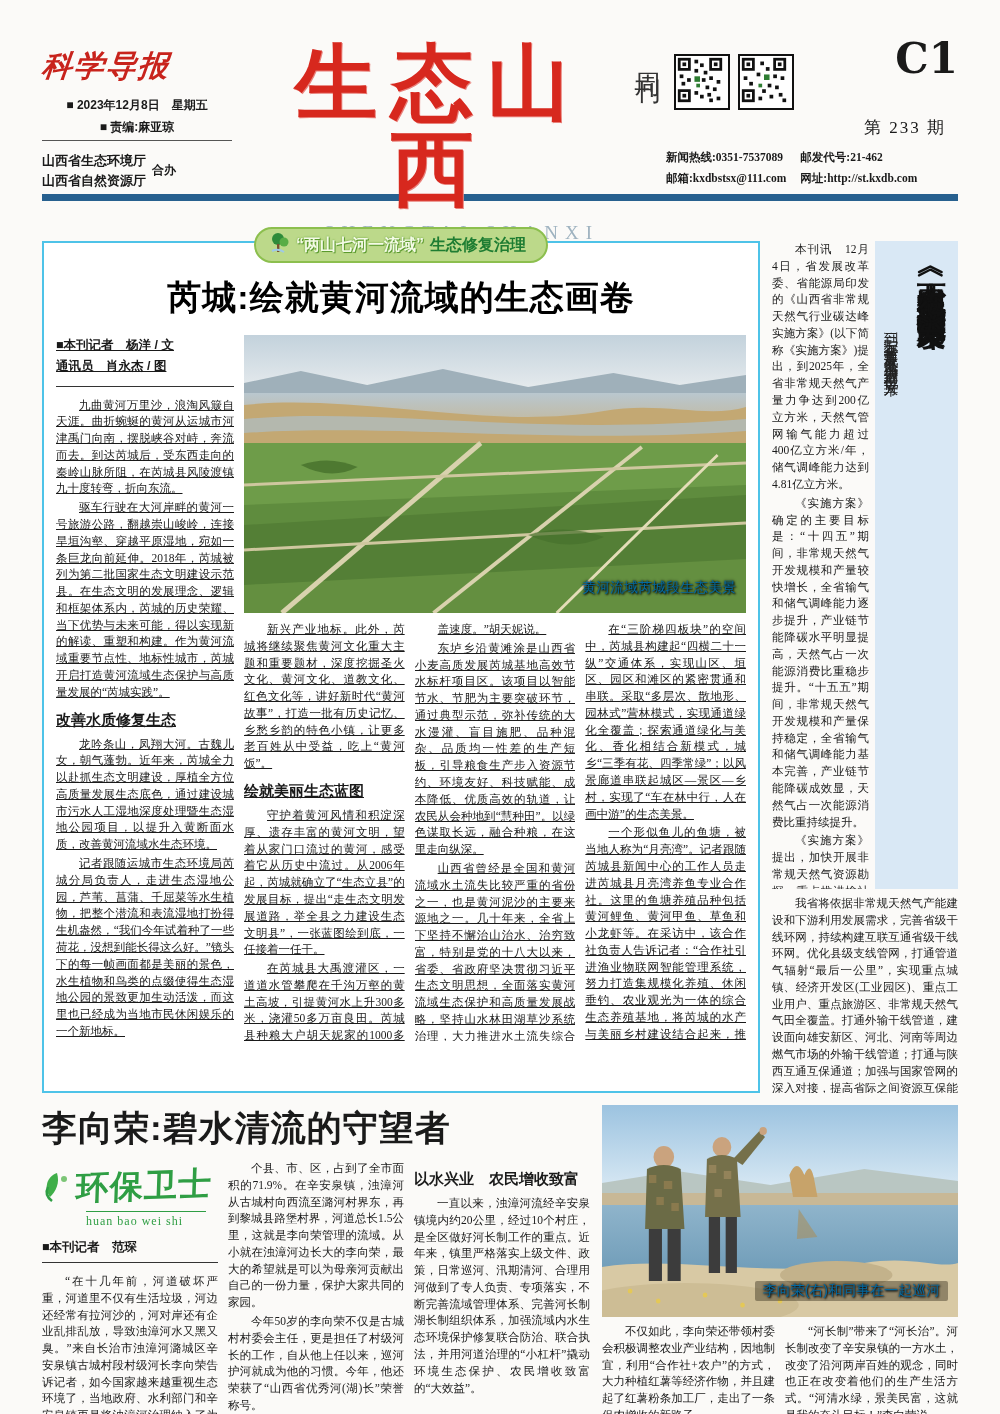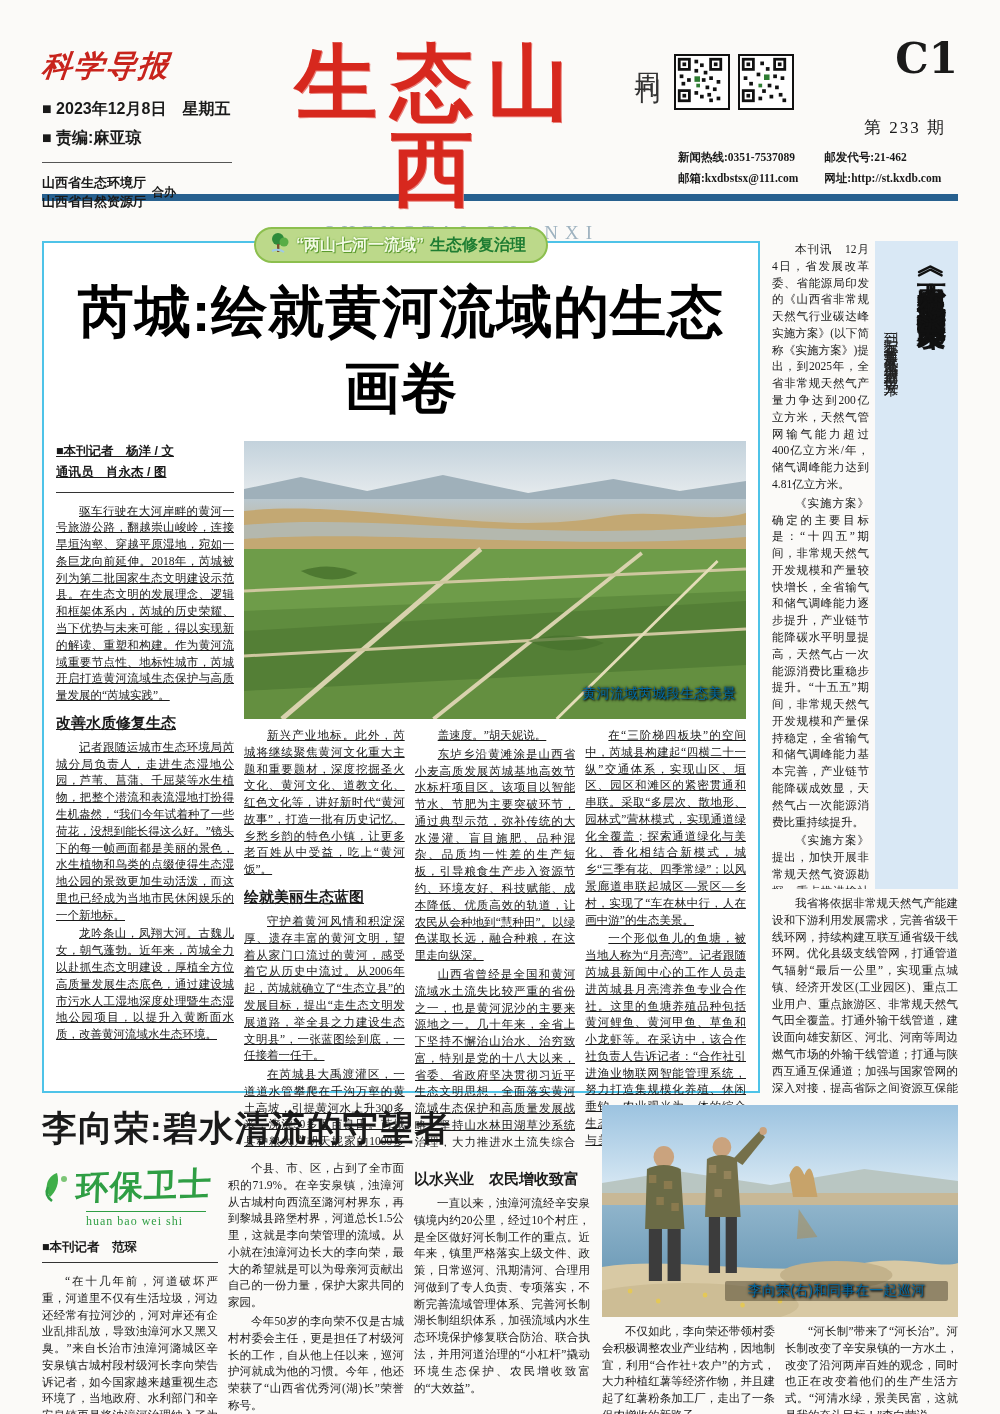--- a/index.html
+++ b/index.html
@@ -3,44 +3,44 @@
 <meta charset="utf-8">
 <style>
   html,body{margin:0;padding:0;}
   body{width:1000px;height:1414px;background:#fbfaf8;font-family:"Liberation Serif","DejaVu Serif",serif;color:#1a1a1a;position:relative;overflow:hidden;}
   .page{position:absolute;inset:0;padding:38px 42px 0 42px;box-sizing:border-box;}
 
   
   .masthead{display:flex;align-items:flex-start;height:152px;}
   .mast-left{width:215px;padding-top:8px;}
   .brand{font-family:"DejaVu Serif",serif;font-style:italic;font-weight:bold;font-size:30px;color:#c8231c;letter-spacing:2px;transform:skew(-6deg);}
-  .mast-meta{font-family:"Liberation Sans",sans-serif;font-size:16px;font-weight:bold;margin-top:8px;line-height:1.8;border-bottom:1px solid #555;padding-bottom:9px;width:190px;}
+  .mast-meta{font-family:"Liberation Sans",sans-serif;font-size:12px;font-weight:bold;margin-top:8px;line-height:1.8;border-bottom:1px solid #555;padding-bottom:2px;width:190px;text-align:center;}
   .organizers{display:flex;align-items:center;margin-top:10px;font-family:"Liberation Sans",sans-serif;font-size:13px;font-weight:bold;}
   .org-lines{line-height:1.5;}
   .org-suffix{font-size:12px;margin-left:6px;}
   .mast-center{flex:1;text-align:center;position:relative;padding-top:2px;}
   .paper-title-row{display:flex;justify-content:center;align-items:flex-start;gap:10px;}
   .paper-title{font-family:"Liberation Sans",sans-serif;font-size:82px;line-height:1.05;font-weight:bold;color:#d7281e;letter-spacing:14px;text-shadow:1px 1px 0 #e9827c;}
   .weekly{writing-mode:vertical-rl;font-family:"Liberation Sans",sans-serif;font-size:26px;color:#333;letter-spacing:6px;margin-top:12px;}
   .pinyin-title{font-family:"Liberation Serif",serif;color:#9fb3c0;font-size:19px;letter-spacing:7px;margin-top:10px;}
   .mast-right{width:292px;position:relative;padding-top:2px;}
   .edition{position:absolute;right:0;top:0;font-family:"DejaVu Serif",serif;font-weight:bold;font-size:42px;line-height:1;}
   .qr-row{display:flex;gap:8px;margin:14px 0 6px 8px;}
   .qr{width:52px;height:52px;background:#fff;border:2px solid #111;position:relative;}
   .issue{font-size:17px;text-align:right;margin:2px 12px 8px 0;letter-spacing:2px;}
-  .contact{display:flex;gap:26px;font-size:11.5px;font-weight:bold;line-height:1.8;font-family:"Liberation Serif",serif;margin-left:12px;}
+  .contact{display:flex;gap:14px;font-size:11.5px;font-weight:bold;line-height:1.8;font-family:"Liberation Serif",serif;}
   .blue-bar{height:7px;background:#27608f;margin-top:4px;}
 
   
   .main-row{display:flex;gap:12px;margin-top:40px;height:852px;}
   .main-box{width:718px;border:2.5px solid #4ec3e8;background:#fff;position:relative;padding:30px 12px 10px 12px;box-sizing:border-box;}
   .pill{position:absolute;top:-16px;left:50%;transform:translateX(-50%);background:#bcd98a;border:2px solid #8cbf4e;border-radius:18px;padding:3px 20px 3px 14px;font-family:"Liberation Sans",sans-serif;font-size:16px;font-weight:bold;white-space:nowrap;display:flex;align-items:center;gap:6px;}
   .pill-light{color:#f4fbe6;text-shadow:0 0 2px #5b9a2e,1px 1px 0 #5b9a2e;}
   .pill-dark{color:#1e7d32;}
-  .headline{font-family:"Liberation Sans",sans-serif;font-weight:bold;font-size:56px;text-align:center;letter-spacing:1px;margin:2px 0 14px 0;color:#000;}
+  .headline{font-family:"Liberation Sans",sans-serif;font-weight:bold;font-size:34px;text-align:center;letter-spacing:1px;margin:2px 0 14px 0;color:#000;}
   .article-body{display:flex;gap:10px;height:706px;overflow:hidden;text-decoration:underline;}
   .colA{width:178px;overflow:hidden;}
   .byline-box{font-family:"Liberation Sans",sans-serif;font-size:12.5px;font-weight:bold;border-bottom:1.5px solid #333;padding-bottom:8px;margin-bottom:10px;line-height:1.7;}
   .right-region{flex:1;display:flex;flex-direction:column;}
   .photo-main{position:relative;height:278px;margin-bottom:8px;}
   .photo-main svg{display:block;width:100%;height:100%;}
   .photo-caption{position:absolute;right:10px;bottom:16px;color:#0369a1;font-size:14px;font-family:"Liberation Sans",sans-serif;text-shadow:0 0 3px #000,1px 1px 2px #000;}
   .cols3{display:flex;gap:10px;flex:1;overflow:hidden;}
   .colB{flex:1;overflow:hidden;}
   .para{font-size:11.5px;line-height:1.46;text-align:justify;text-indent:2em;margin:0 0 2px 0;}
@@ -63,21 +63,21 @@
   .bottom-cols{display:flex;gap:10px;flex:1;overflow:hidden;}
   .colC{flex:1;overflow:hidden;}
   .logo-hbws{margin:4px 0 10px 0;}
   .logo-row{display:flex;align-items:flex-end;gap:4px;}
   .logo-text{font-family:"Liberation Sans",sans-serif;font-weight:bold;font-size:33px;color:#2f9e44;transform:skew(-4deg) rotate(-2deg);letter-spacing:1px;}
   .logo-pinyin{font-size:12px;color:#2f9e44;border-top:1.5px solid #2f9e44;padding-top:2px;margin:2px 0 10px 44px;width:120px;letter-spacing:1px;}
   .byline2{font-family:"Liberation Sans",sans-serif;font-size:12.5px;font-weight:bold;border-bottom:1.5px solid #333;padding-bottom:6px;margin-bottom:8px;}
   .bottom-right{flex:1;display:flex;flex-direction:column;}
   .photo-bot{position:relative;height:212px;}
   .photo-bot svg{display:block;width:100%;height:100%;}
-  .photo-bot .photo-caption{background:rgba(60,50,30,.45);padding:1px 23px;border-radius:2px;}
+  .photo-bot .photo-caption{background:rgba(60,50,30,.45);padding:1px 8px;border-radius:2px;}
   .bottom-right-cols{display:flex;gap:10px;flex:1;overflow:hidden;margin-top:6px;}
 </style>
 </head>
 <body>
 
 <div class="page">
 
   <div class="masthead">
     <div class="mast-left">
       <div class="brand">科学导报</div>
@@ -194,24 +194,25 @@
         <span class="pill-dark">生态修复治理</span>
       </div>
       <h1 class="headline">芮城:绘就黄河流域的生态画卷</h1>
       <div class="article-body">
         <div class="colA">
           <div class="byline-box">
             <div>■本刊记者　杨洋 / 文</div>
             <div>通讯员　肖永杰 / 图</div>
           </div>
           <div>
+              <p class="para">九曲黄河万里沙，浪淘风簸自天涯。曲折蜿蜒的黄河从运城市河津禹门向南，摆脱峡谷对峙，奔流而去。到达芮城后，受东西走向的秦岭山脉所阻，在芮城县风陵渡镇九十度转弯，折向东流。</p>
               <p class="para">驱车行驶在大河岸畔的黄河一号旅游公路，翻越崇山峻岭，连接旱垣沟壑、穿越平原湿地，宛如一条巨龙向前延伸。2018年，芮城被列为第二批国家生态文明建设示范县。在生态文明的发展理念、逻辑和框架体系内，芮城的历史荣耀、当下优势与未来可能，得以实现新的解读、重塑和构建。作为黄河流域重要节点性、地标性城市，芮城开启打造黄河流域生态保护与高质量发展的“芮城实践”。</p>
               <h3 class="subhead">改善水质修复生态</h3>
+              <p class="para">龙吟条山，凤翔大河。古魏儿女，朝气蓬勃。近年来，芮城全力以赴抓生态文明建设，厚植全方位高质量发展生态底色，通过建设城市污水人工湿地深度处理暨生态湿地公园项目，以提升入黄断面水质，改善黄河流域水生态环境。</p>
               <p class="para">记者跟随运城市生态环境局芮城分局负责人，走进生态湿地公园，芦苇、菖蒲、千屈菜等水生植物，把整个潜流和表流湿地打扮得生机盎然，“我们今年试着种了一些荷花，没想到能长得这么好。”镜头下的每一帧画面都是美丽的景色，水生植物和鸟类的点缀使得生态湿地公园的景致更加生动活泼，而这里也已经成为当地市民休闲娱乐的一个新地标。</p>
-              <p class="para">龙吟条山，凤翔大河。古魏儿女，朝气蓬勃。近年来，芮城全力以赴抓生态文明建设，厚植全方位高质量发展生态底色，通过建设城市污水人工湿地深度处理暨生态湿地公园项目，以提升入黄断面水质，改善黄河流域水生态环境。</p>
             </div>
         </div>
         <div class="right-region">
           <div class="photo-main">
             <svg viewBox="0 0 530 278" preserveAspectRatio="none">
               <defs>
                 <linearGradient id="sky" x1="0" y1="0" x2="0" y2="1">
                     <stop offset="0" stop-color="#c3d2dc"></stop>
                     <stop offset="1" stop-color="#e9edef"></stop>
                   </linearGradient>

